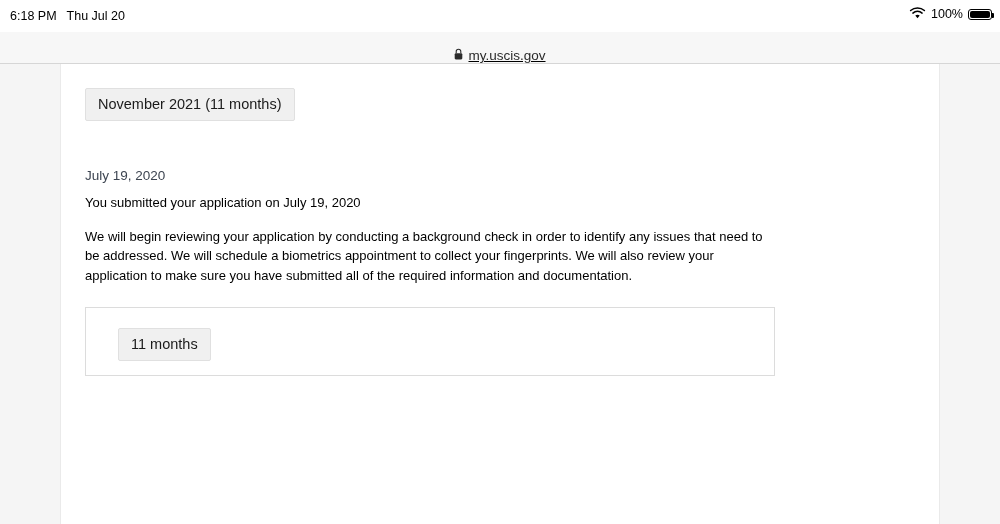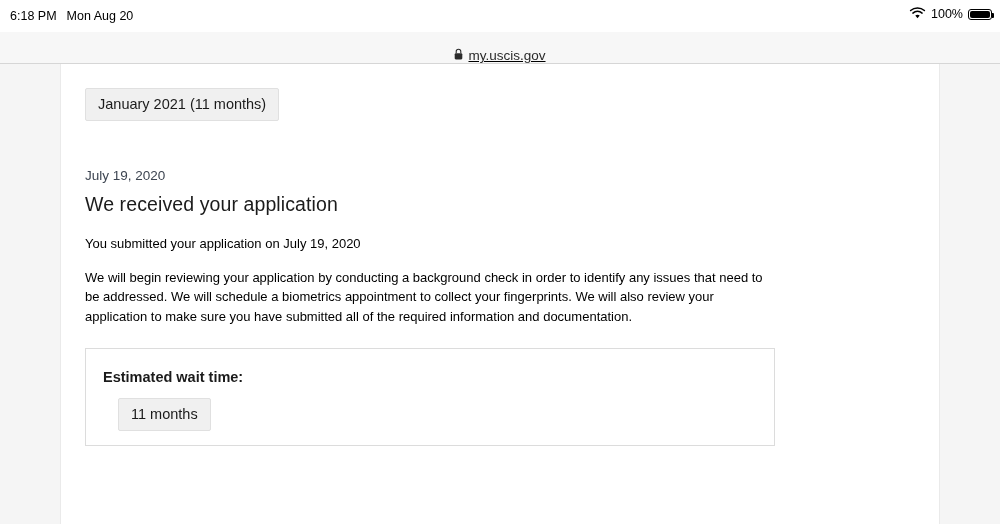--- a/index.html
+++ b/index.html
@@ -194,21 +194,21 @@
   }
   .card-edge-left { left: 60px; }
   .card-edge-right { right: 60px; }
 </style>
 </head>
 <body>
 
 <div class="status-bar">
   <div class="status-left">
     <span class="status-time">6:18 PM</span>
-    <span class="status-date">Mon Aug 20</span>
+    <span class="status-date">Thu Jul 20</span>
   </div>
   <div class="status-right">
     <span class="wifi-icon">
       <svg width="17" height="12" viewBox="0 0 17 12" aria-hidden="true">
         <path d="M8.5 11.2 L6.3 8.6 a3.6 3.6 0 0 1 4.4 0 Z" fill="#000"></path>
         <path d="M3.9 6.1 a6.9 6.9 0 0 1 9.2 0" stroke="#000" stroke-width="1.5" fill="none" stroke-linecap="round"></path>
         <path d="M1.6 3.5 a10.4 10.4 0 0 1 13.8 0" stroke="#000" stroke-width="1.5" fill="none" stroke-linecap="round"></path>
       </svg>
     </span>
     <span class="battery-pct">100%</span>
@@ -230,32 +230,30 @@
   </div>
 </div>
 
 <div class="page">
   <div class="gutter-left"></div>
   <div class="gutter-right"></div>
 
   <div class="content-card">
 
     <div class="top-pill-row">
-      <span class="pill">January 2021 (11 months)</span>
+      <span class="pill">November 2021 (11 months)</span>
     </div>
 
 
     <div class="body">
       <div class="date-line">July 19, 2020</div>
-      <h1 class="headline">We received your application</h1>
       <p class="para">You submitted your application on July 19, 2020</p>
       <p class="para">We will begin reviewing your application by conducting a background check in order to identify any issues that need to be addressed. We will schedule a biometrics appointment to collect your fingerprints. We will also review your application to make sure you have submitted all of the required information and documentation.</p>
 
       <div class="wait-box">
-        <div class="wait-label">Estimated wait time:</div>
         <div class="wait-pill-row">
           <span class="pill">11 months</span>
         </div>
       </div>
     </div>
 
   </div>
 
   <div class="card-edge-left"></div>
   <div class="card-edge-right"></div>

